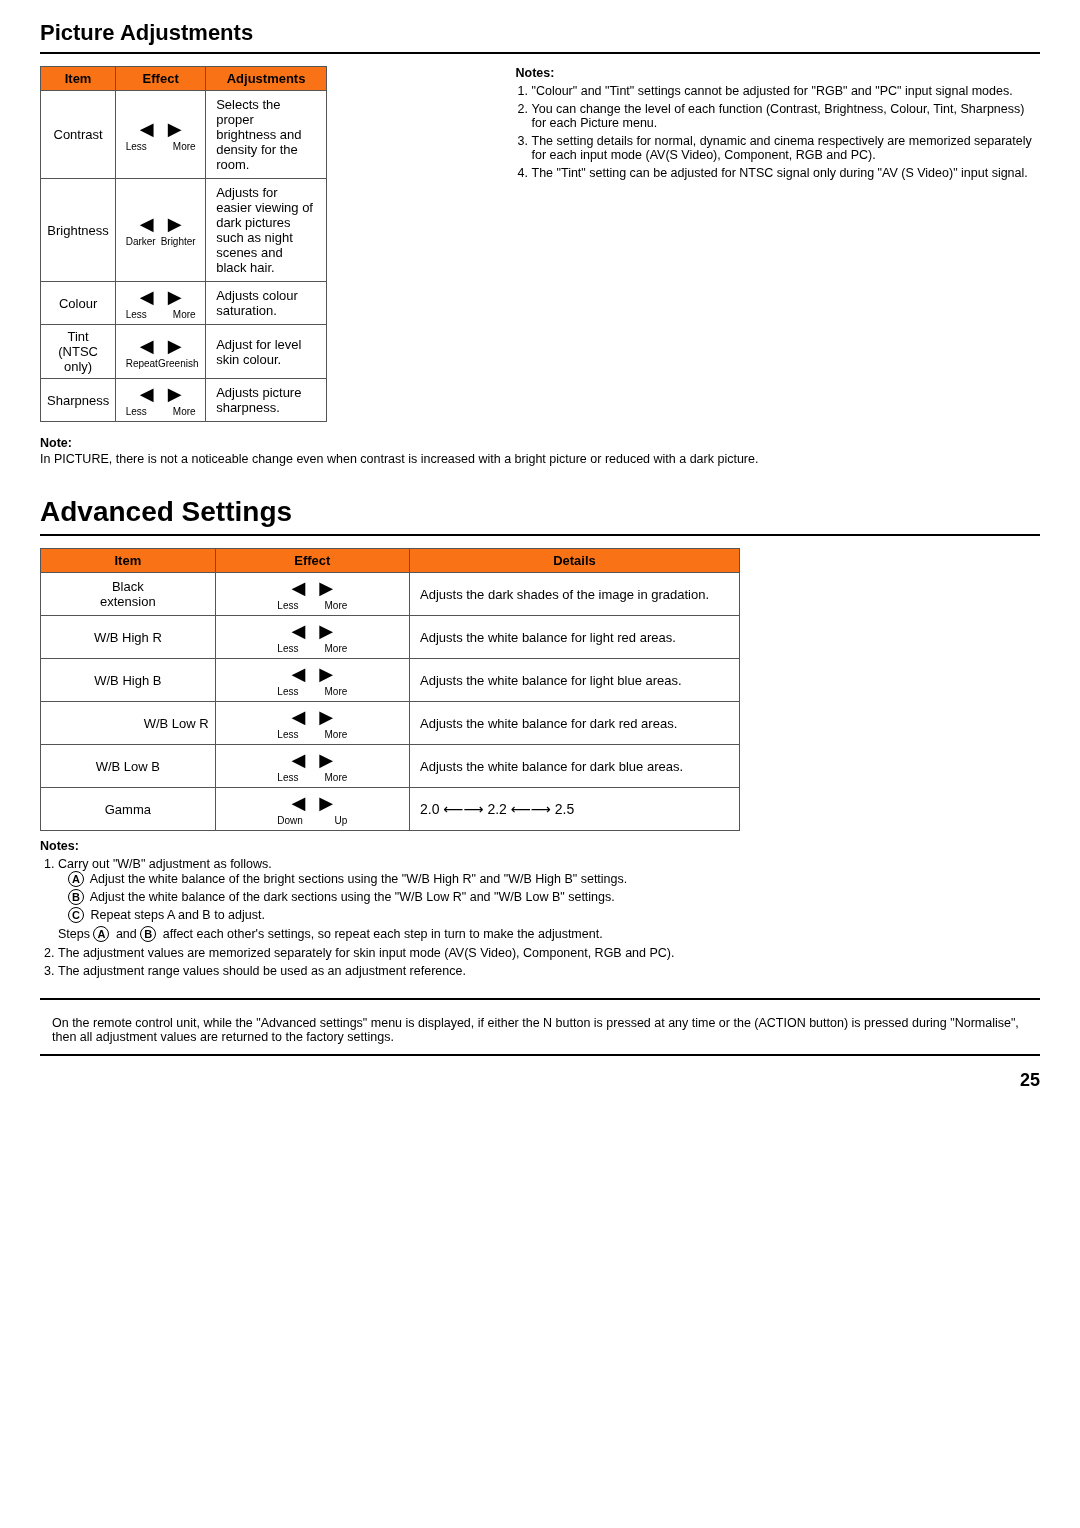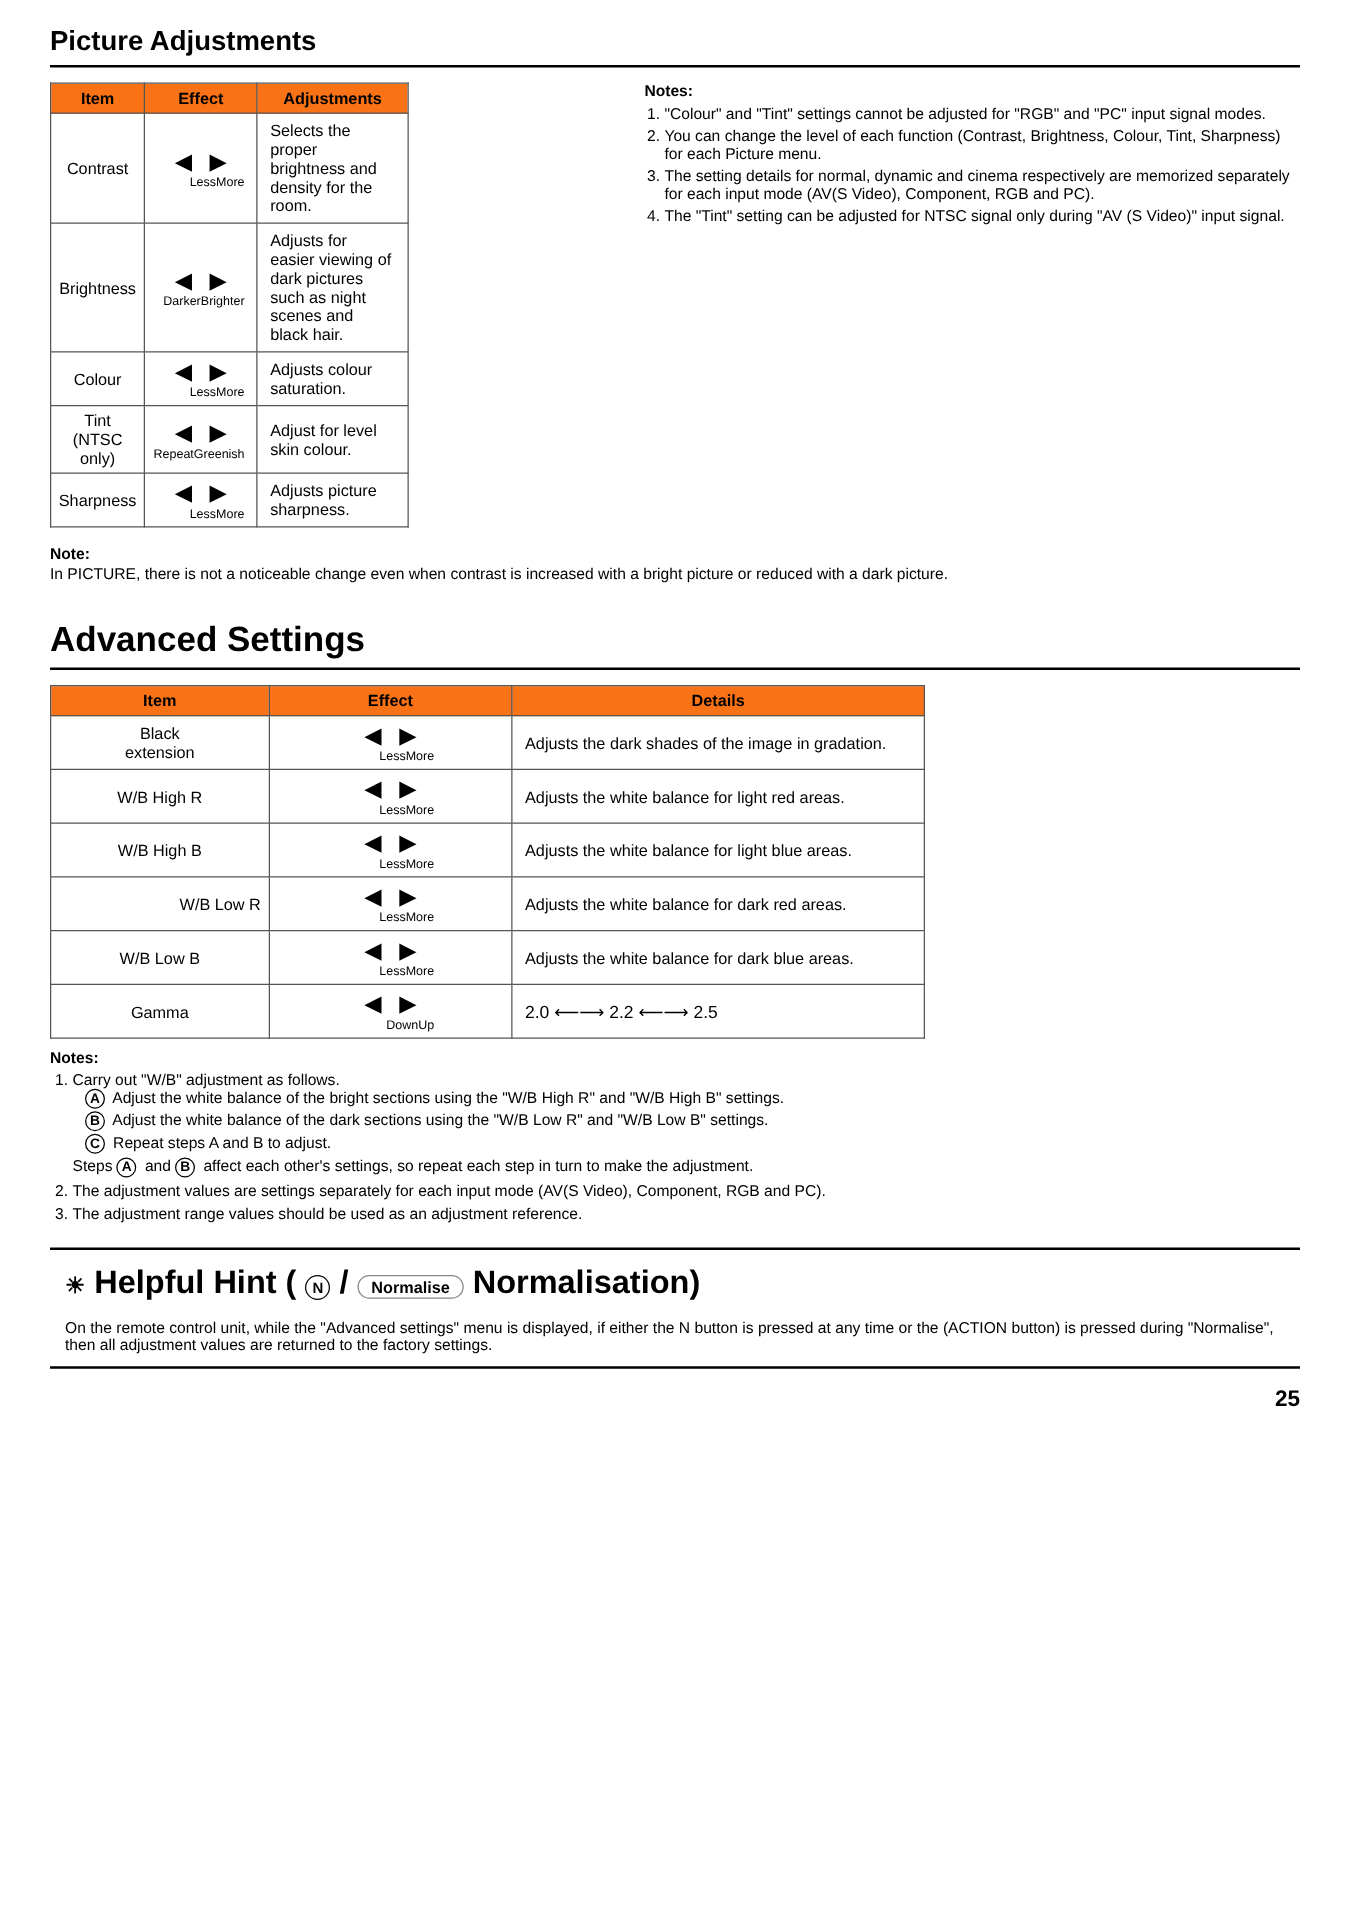--- a/index.html
+++ b/index.html
@@ -55,21 +55,21 @@
       gap: 0px;
     }
     .arrows-row {
       display: flex;
       align-items: center;
       gap: 14px;
       font-size: 16px;
     }
     .label-row {
       display: flex;
-      justify-content: flex-end;
+      justify-content: space-between;
       width: 70px;
       font-size: 10px;
       margin-top: 1px;
     }
     
     .section-wrap {
       display: flex;
       gap: 20px;
       margin-bottom: 14px;
     }
@@ -422,33 +422,24 @@
   </table>
 
   <div class="adv-notes">
     <strong>Notes:</strong>
     <ol id="adv-notes-list">
         <li>Carry out "W/B" adjustment as follows.<ul class="sub-list">
             <li><span class="circle-letter">A</span> Adjust the white balance of the bright sections using the "W/B High R" and "W/B High B" settings.</li>
             <li><span class="circle-letter">B</span> Adjust the white balance of the dark sections using the "W/B Low R" and "W/B Low B" settings.</li>
             <li><span class="circle-letter">C</span> Repeat steps A and B to adjust.</li>
           </ul><p style="margin-top: 3px;">Steps <span class="circle-letter">A</span> and <span class="circle-letter">B</span> affect each other's settings, so repeat each step in turn to make the adjustment.</p></li>
-        <li>The adjustment values are settings separately for each input mode (AV(S Video), Component, RGB and PC).</li>
+        <li>The adjustment values are memorized separately for skin input mode (AV(S Video), Component, RGB and PC).</li>
         <li>The adjustment range values should be used as an adjustment reference.</li>
       </ol>
   </div>
 
 </div>
 
 <div class="hint-section">
-  <span class="hint-title">
-    <span class="sun-icon">☀</span>
-    <strong>Helpful Hint</strong>
-    (
-    <span class="n-button">N</span>
-    /
-    <span class="normalise-btn">Normalise</span>
-    <strong> Normalisation)</strong>
-  </span>
   <div class="hint-text" style="width:100%;">On the remote control unit, while the "Advanced settings" menu is displayed, if either the N button is pressed at any time or the (ACTION button) is pressed during "Normalise", then all adjustment values are returned to the factory settings.</div>
 </div>
 
 <div class="page-num">25</div>
 
 </body></html>

